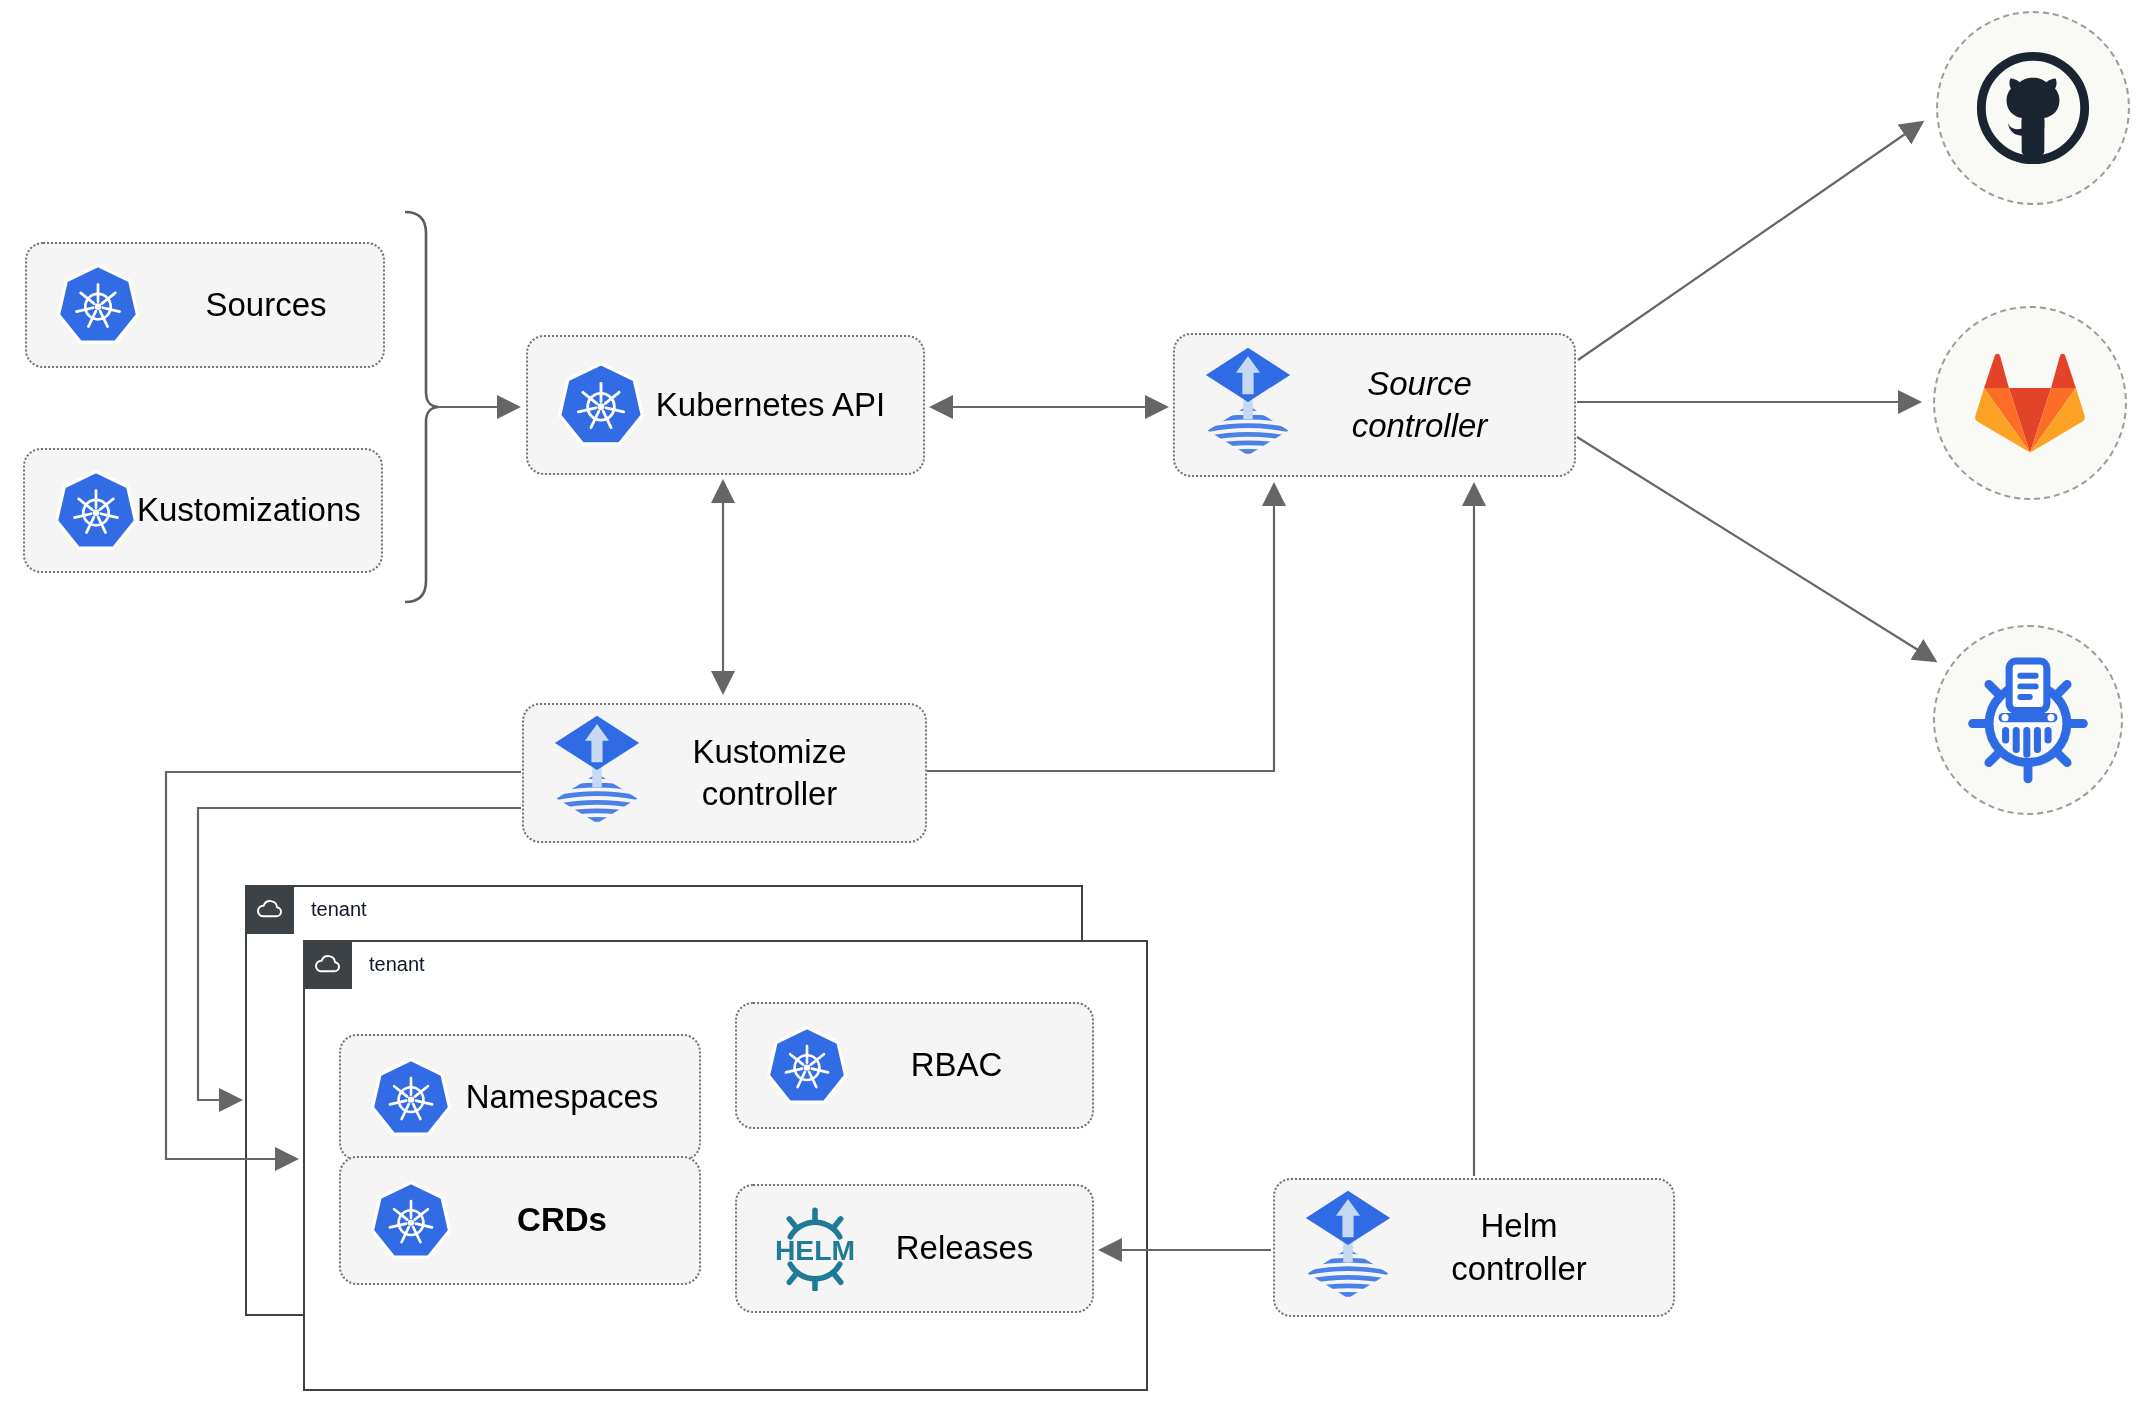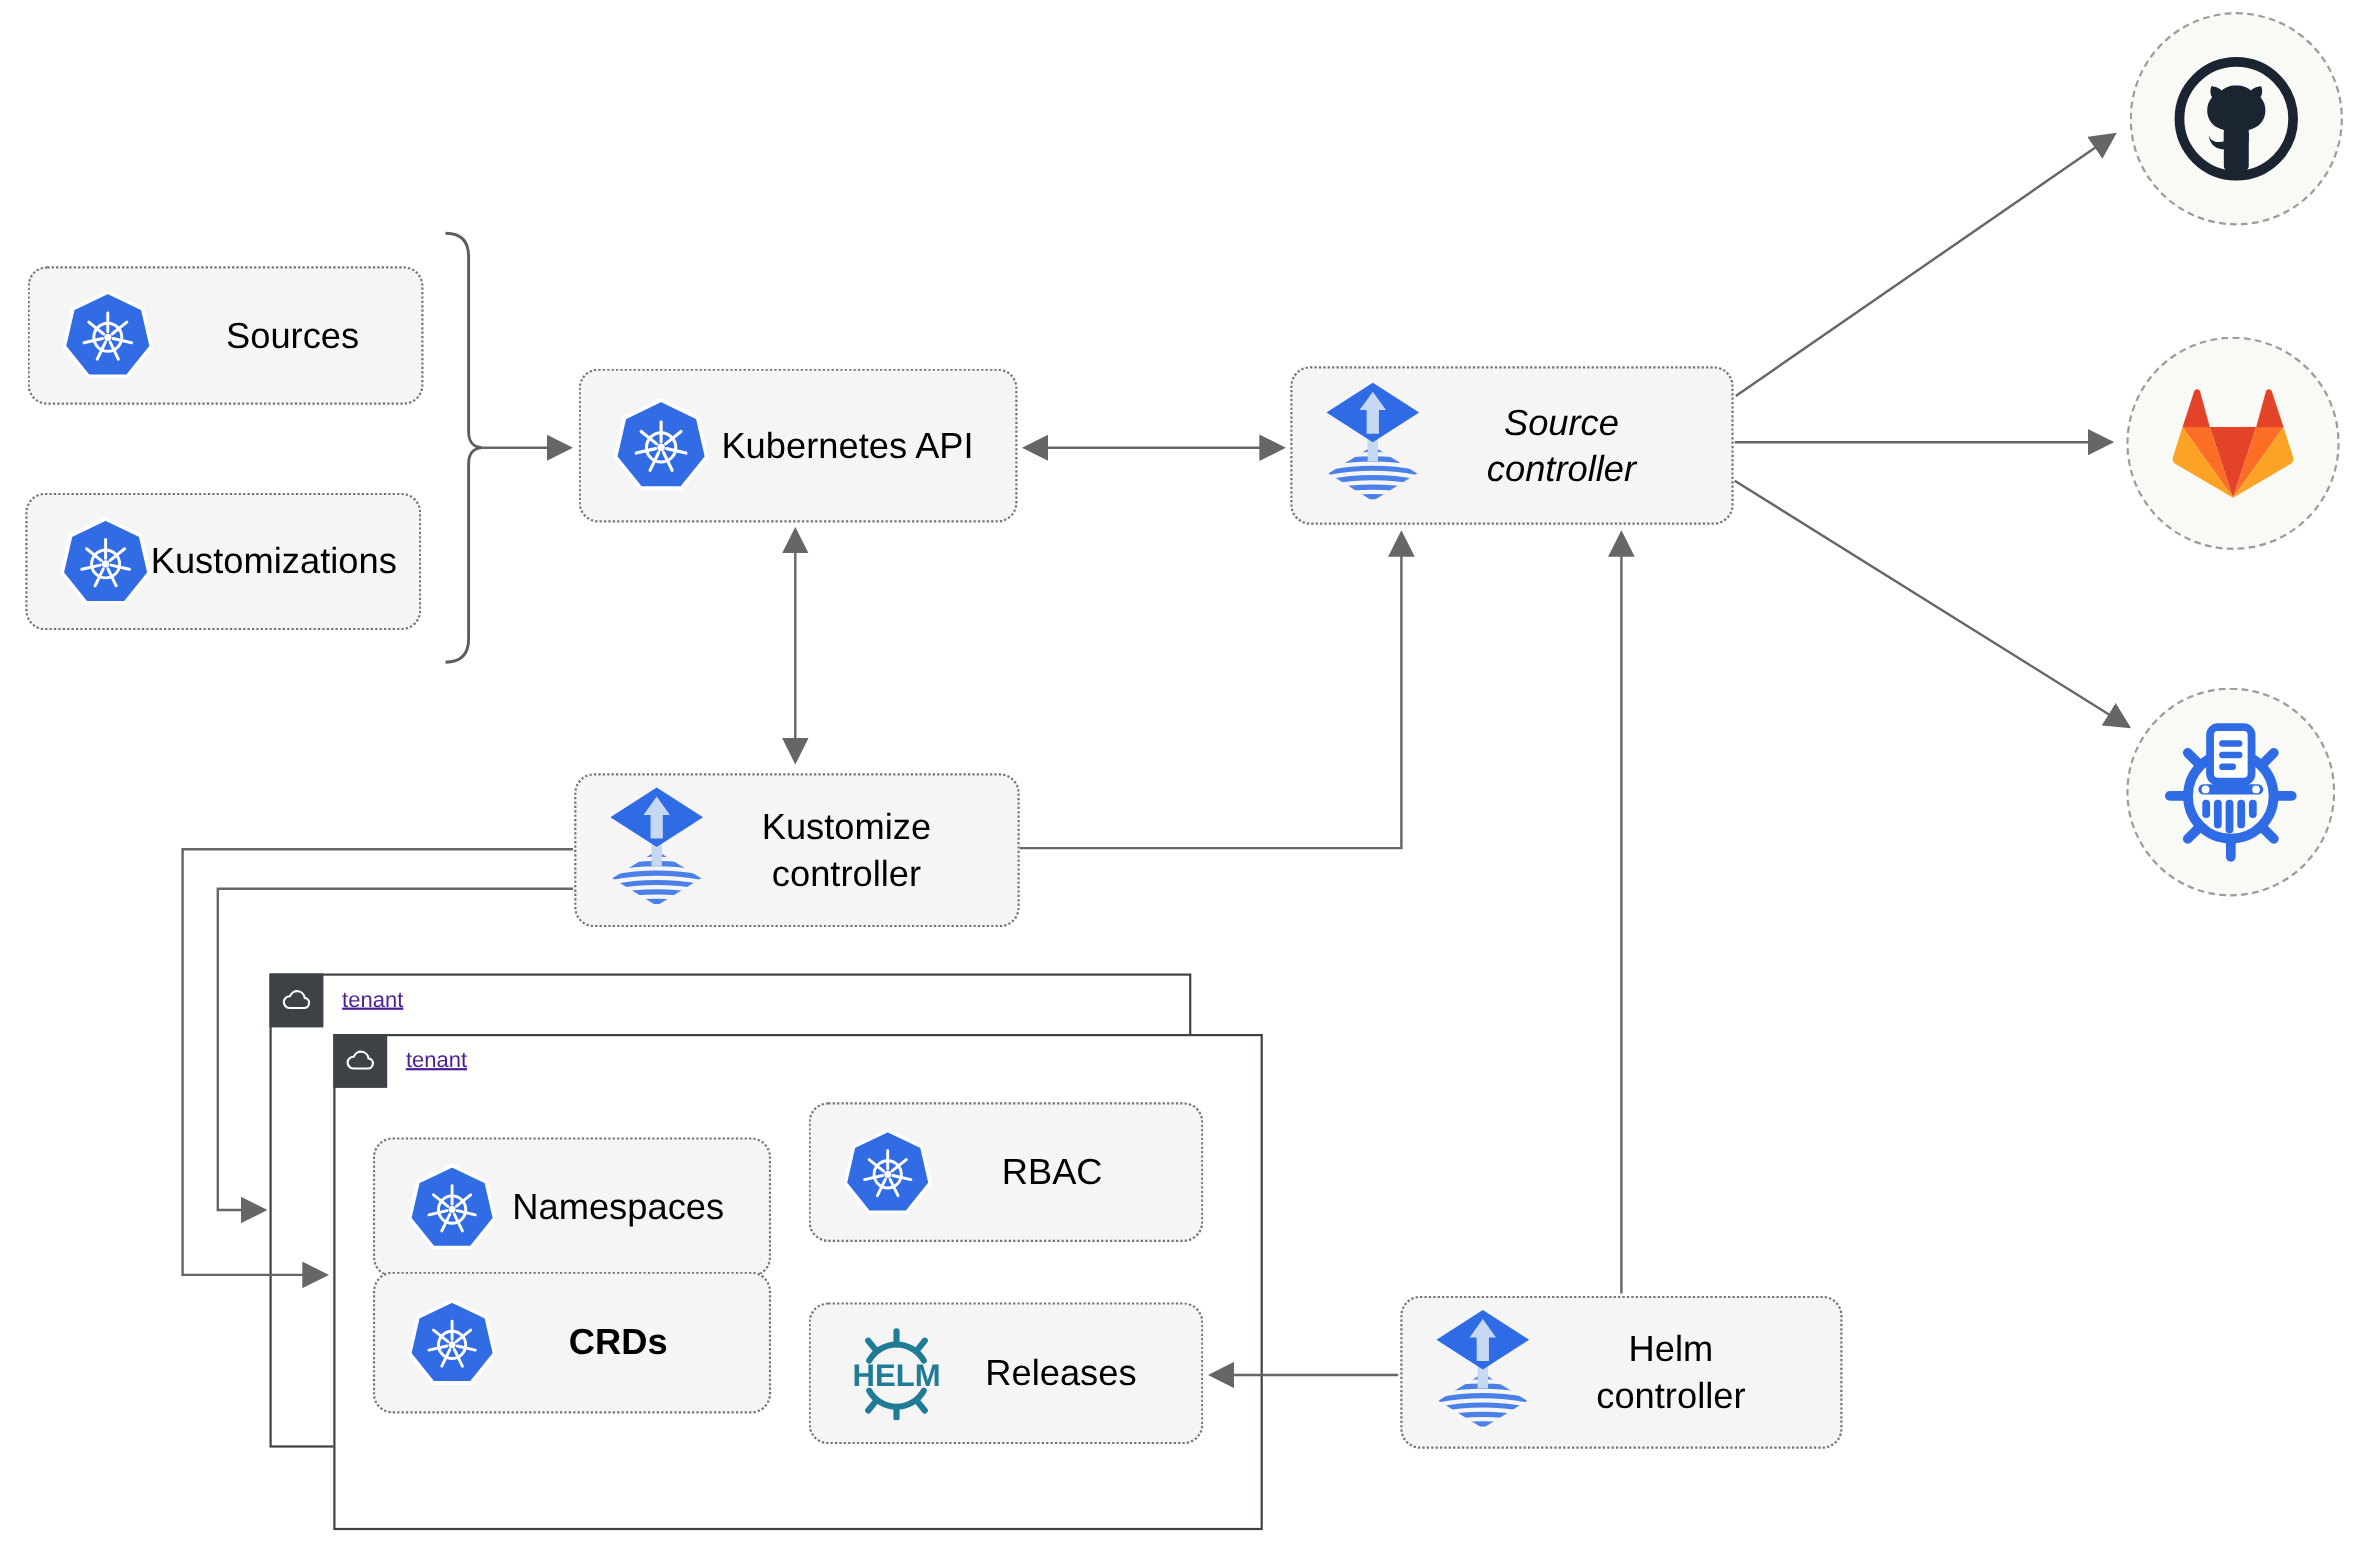--- a/index.html
+++ b/index.html
@@ -11,21 +11,21 @@
         display:flex;align-items:center;box-sizing:border-box;padding-left:30px;z-index:4;}
   .node .icon{flex:0 0 auto;display:block;}
   .node .icon svg{display:block;width:100%;height:auto;}
   .node .label{flex:1;text-align:center;font-size:33px;color:#000;padding-right:26px;line-height:1.28;}
 
   
   .tenant{position:absolute;background:#ffffff;border:2px solid #3f4245;box-sizing:border-box;}
   .tenant .badge{position:absolute;left:-2px;top:-2px;width:49px;height:49px;background:#3d4247;
                  display:flex;align-items:center;justify-content:center;}
   .tenant .badge svg{width:30px;height:22px;display:block;}
-  .tenant .tenant-label{position:absolute;left:64px;top:11px;font-size:20px;color:#4c1d95;text-decoration:underline;}
+  .tenant .tenant-label{position:absolute;left:64px;top:11px;font-size:20px;color:#0f172a;}
 
   
   .provider{position:absolute;border:2.5px dashed #9c9c9c;border-radius:50%;background:#f9f9f6;
             display:flex;align-items:center;justify-content:center;box-sizing:border-box;z-index:4;}
   .provider .icon svg{display:block;}
 
   #connectors{position:absolute;left:0;top:0;width:2144px;height:1407px;z-index:6;pointer-events:none;}
 
   .z-back{z-index:2;} .z-front{z-index:3;}
 </style>

